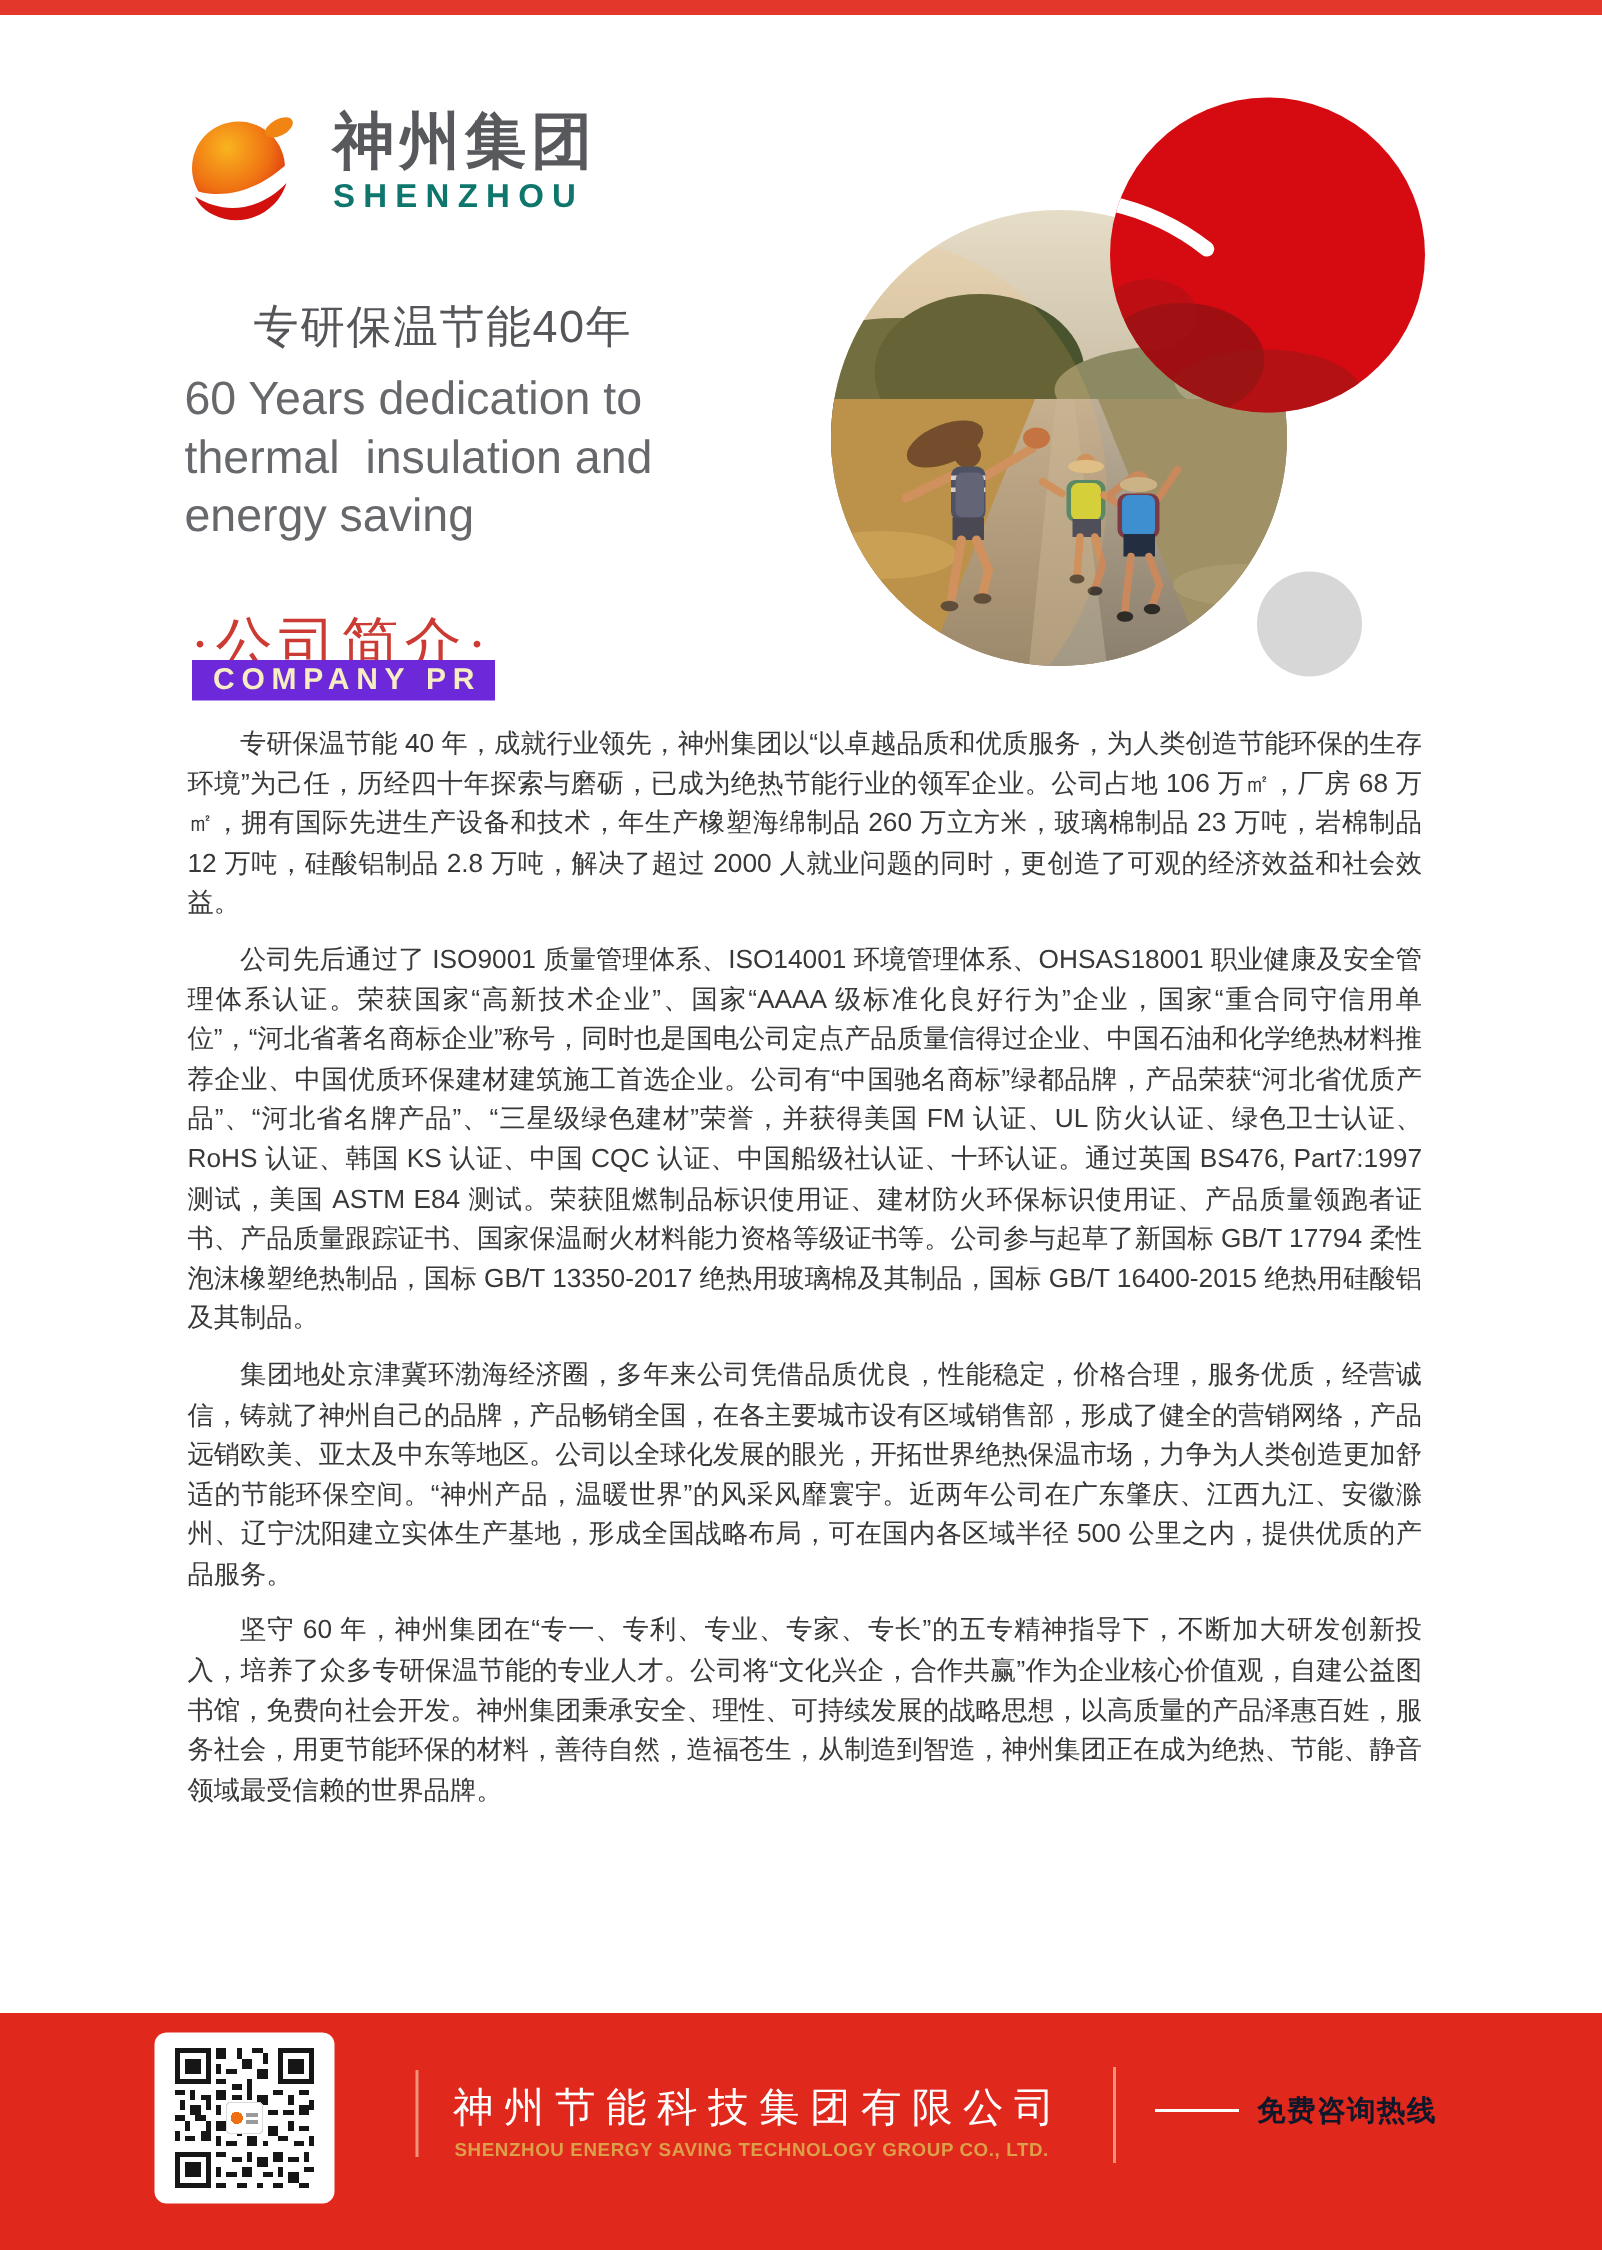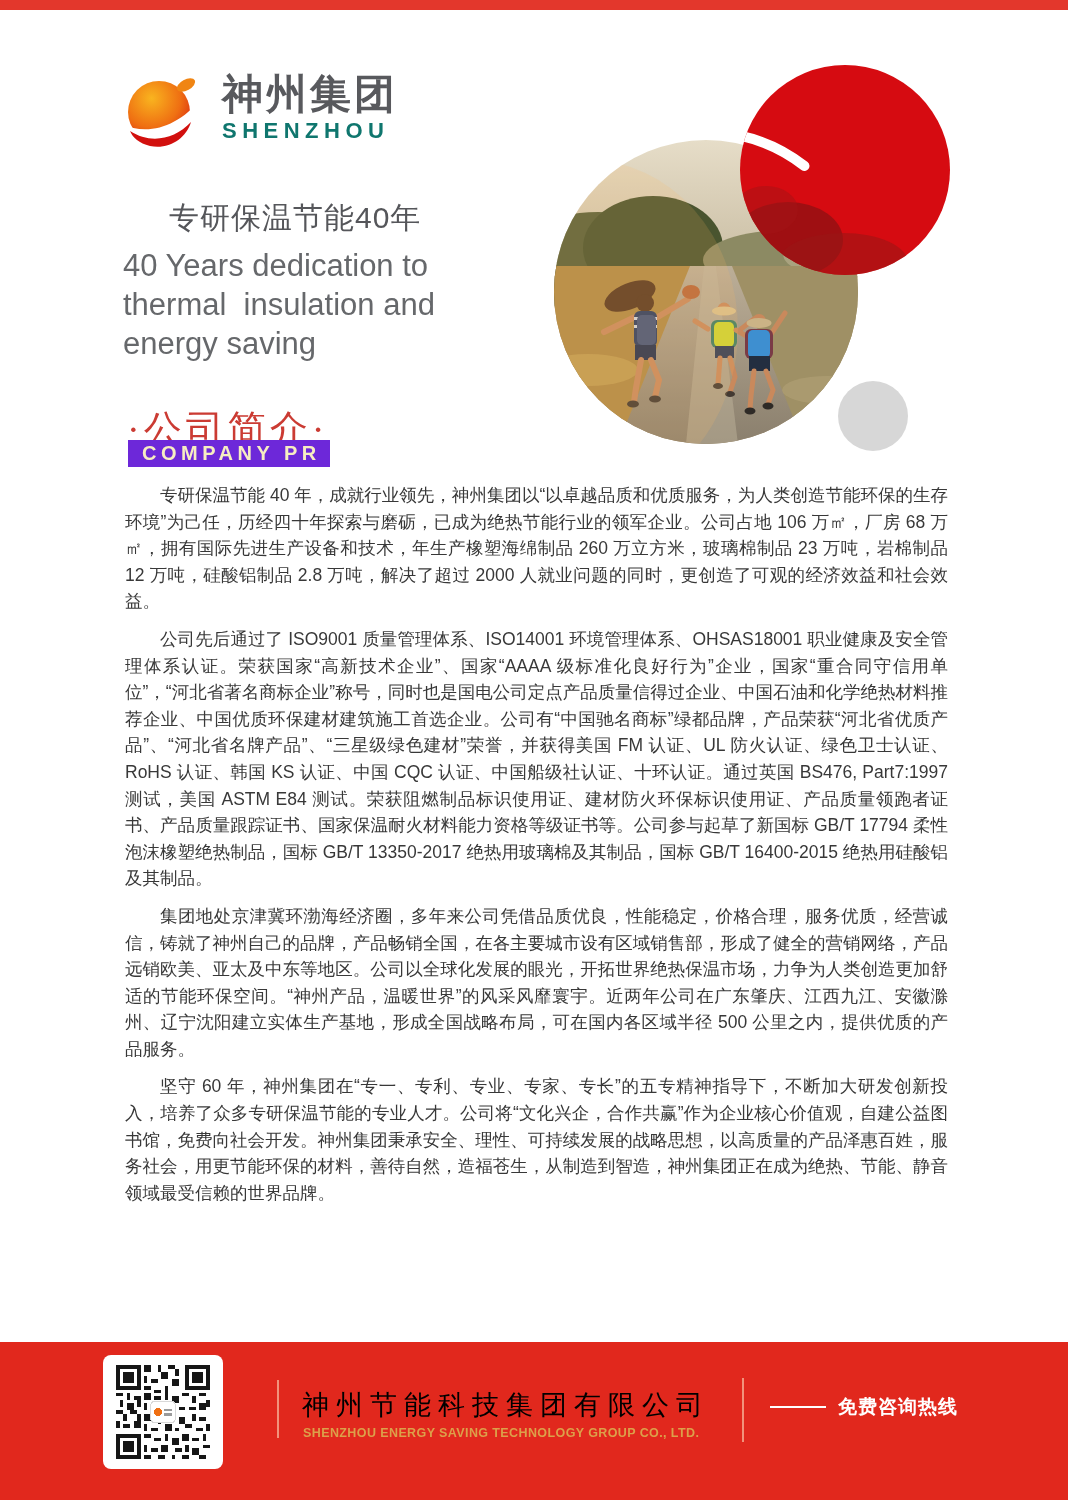--- a/index.html
+++ b/index.html
@@ -34,25 +34,25 @@
   .body-text p{margin:0 0 11px 0;text-indent:2em;}
 
   
   .footer{position:absolute;left:0;top:1342px;width:1068px;height:158px;background:#e1281d;}
   .qr{position:absolute;left:103px;top:13px;width:120px;height:114px;background:#fff;border-radius:8px;
       display:flex;align-items:center;justify-content:center;}
   .fdiv{position:absolute;width:2px;background:#f2927b;}
   .fdiv.d1{left:277px;top:38px;height:58px;}
   .fdiv.d2{left:742px;top:36px;height:64px;}
   .company-cn{position:absolute;left:302px;top:45px;font-family:Liberation Sans, sans-serif;
-              font-size:27px;color:#000000;letter-spacing:7px;white-space:nowrap;}
+              font-size:27px;color:#ffffff;letter-spacing:7px;white-space:nowrap;}
   .company-en{position:absolute;left:303px;top:84px;font-size:12.5px;font-weight:bold;color:#dca04a;
               letter-spacing:0.4px;white-space:nowrap;}
   .hotline-line{position:absolute;left:770px;top:64px;width:56px;height:2px;background:#fff;}
-  .hotline-label{position:absolute;left:838px;top:52px;font-size:19px;font-weight:bold;color:#ffffff;letter-spacing:1px;}
+  .hotline-label{position:absolute;left:838px;top:52px;font-size:19px;font-weight:bold;color:#0f172a;letter-spacing:1px;}
   .phone{position:absolute;left:766px;top:74px;font-size:41px;font-weight:bold;color:#fff;letter-spacing:-1px;}
 </style>
 </head>
 <body>
 
 <div class="page">
 
   <div class="topbar"></div>
 
   <div class="logo">
@@ -71,21 +71,21 @@
         <ellipse cx="64" cy="13" rx="10" ry="5.5" fill="#f08513" transform="rotate(-28 64 13)"></ellipse>
       </svg>
     </span>
     <span class="logo-text">
       <div class="logo-cn">神州集团</div>
       <div class="logo-en">SHENZHOU</div>
     </span>
   </div>
 
   <div class="tagline-cn">专研保温节能40年</div>
-  <div class="tagline-en"><span>40 Years dedication to</span><br><span>thermal  insulation and</span><br><span>energy saving</span></div>
+  <div class="tagline-en"><span>60 Years dedication to</span><br><span>thermal  insulation and</span><br><span>energy saving</span></div>
 
   <div class="hero">
     <svg width="430" height="440" viewBox="0 0 430 440">
       <defs>
         <clipPath id="photoClip">
             <circle cx="168" cy="252" r="152"></circle>
           </clipPath>
         <clipPath id="redClip">
             <circle cx="307" cy="130" r="105"></circle>
           </clipPath>

